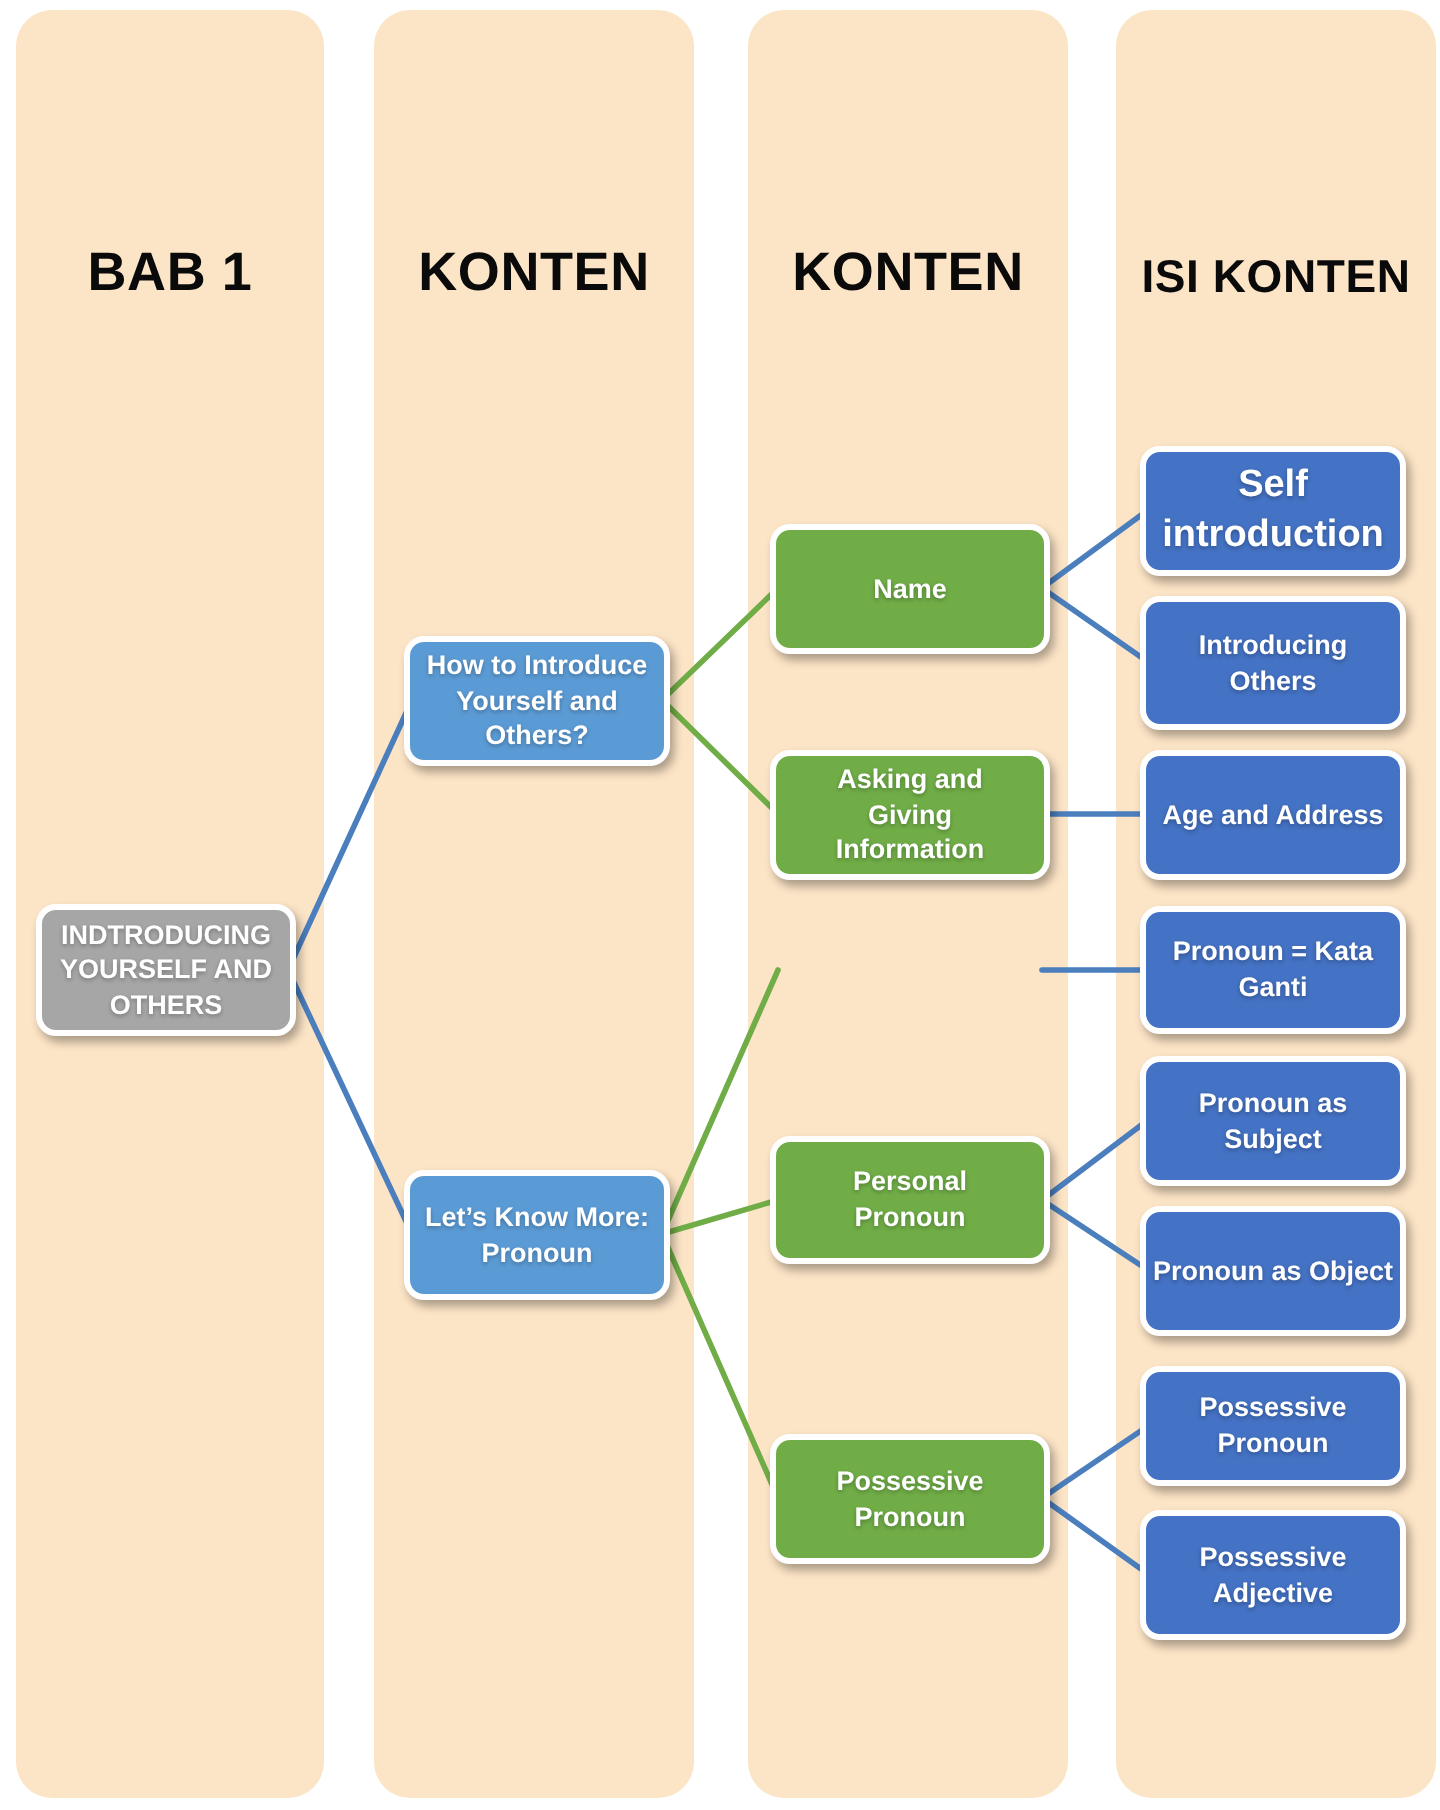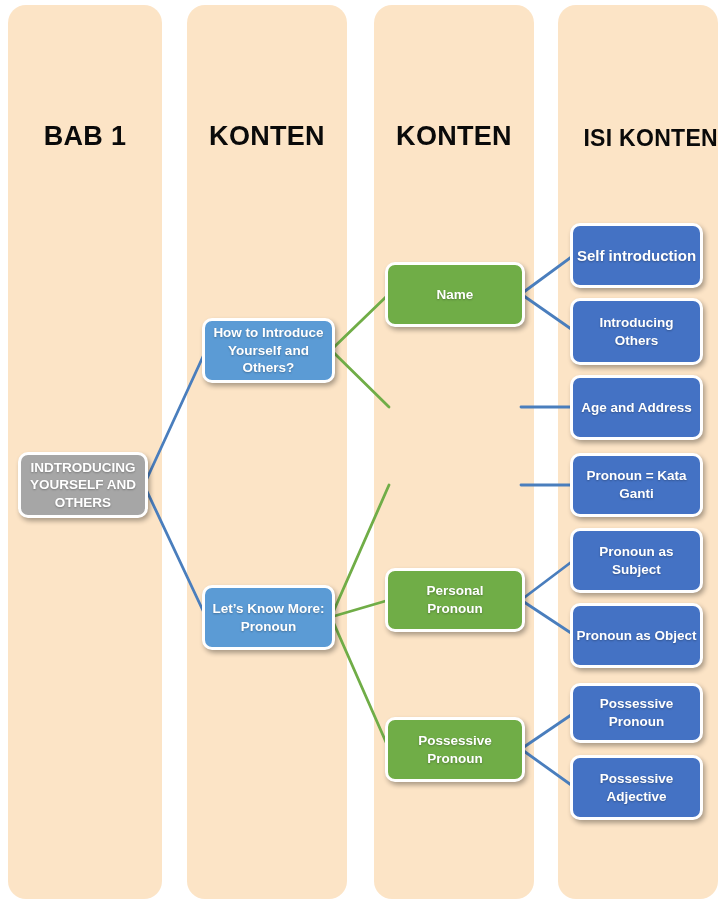--- a/index.html
+++ b/index.html
@@ -7,21 +7,21 @@
   .canvas{position:relative;width:720px;height:905px;overflow:hidden;background:#ffffff;}
 
   .col{position:absolute;top:5px;height:894px;background:var(--column-bg,#FCE4C6);border-radius:18px;}
   .col-1{left:8px;width:154px;}
   .col-2{left:187px;width:160px;}
   .col-3{left:374px;width:160px;}
   .col-4{left:558px;width:160px;}
 
   .col-header{position:absolute;top:116px;left:0;right:0;text-align:center;
     font-weight:700;color:#0a0a0a;font-size:27px;letter-spacing:0.3px;}
-  .col-4 .col-header{font-size:23px;top:120px;text-align:right;}
+  .col-4 .col-header{font-size:23px;top:120px;}
 
   svg.edges{position:absolute;left:0;top:0;width:720px;height:905px;display:block;}
 
   .node{position:absolute;display:flex;align-items:center;justify-content:center;
     text-align:center;color:#ffffff;font-weight:700;font-size:13.5px;line-height:1.3;
     border:3px solid #ffffff;border-radius:10px;box-sizing:border-box;
     box-shadow:2px 3px 5px rgba(0,0,0,0.33);padding:2px 4px;
     text-shadow:0 1px 2px rgba(0,0,0,0.28);}
   .gray{background:var(--bab-box,#A6A6A6);}
   .blue-l{background:var(--modul-box,#5B9BD5);border-radius:10px;}
@@ -29,21 +29,21 @@
   .blue-d{background:var(--isi-box,#4472C4);}
 
   .n-bab{left:18px;top:452px;width:130px;height:66px;}
   .n-m1{left:202px;top:318px;width:133px;height:65px;}
   .n-m2{left:202px;top:585px;width:133px;height:65px;}
   .n-k1{left:385px;top:262px;width:140px;height:65px;}
   .n-k2{left:385px;top:375px;width:140px;height:65px;padding:0 18px;}
   .n-k3{left:385px;top:453px;width:140px;height:64px;padding:0 26px;}
   .n-k4{left:385px;top:568px;width:140px;height:64px;padding:0 26px;}
   .n-k5{left:385px;top:717px;width:140px;height:65px;padding:0 26px;}
-  .n-i1{left:570px;top:223px;width:133px;height:65px;font-size:15px;padding:0 1px;}
+  .n-i1{left:570px;top:223px;width:133px;height:65px;font-size:19px;padding:0 1px;}
   .n-i2{left:570px;top:298px;width:133px;height:67px;padding:0 10px;}
   .n-i3{left:570px;top:375px;width:133px;height:65px;}
   .n-i4{left:570px;top:453px;width:133px;height:64px;padding:0 8px;}
   .n-i5{left:570px;top:528px;width:133px;height:65px;padding:0 10px;}
   .n-i6{left:570px;top:603px;width:133px;height:65px;padding:0 0;}
   .n-i7{left:570px;top:683px;width:133px;height:60px;padding:0 10px;}
   .n-i8{left:570px;top:755px;width:133px;height:65px;padding:0 10px;}
 </style>
 </head>
 <body>
@@ -80,20 +80,21 @@
       <line x1="521" y1="749" x2="574" y2="713" stroke="#4A7EBD" stroke-width="2.8" stroke-linecap="round"></line>
       <line x1="521" y1="749" x2="574" y2="787" stroke="#4A7EBD" stroke-width="2.8" stroke-linecap="round"></line>
     </svg>
 
   <div class="node gray n-bab">INDTRODUCING YOURSELF AND OTHERS</div>
 
   <div class="node blue-l n-m1">How to Introduce Yourself and Others?</div>
   <div class="node blue-l n-m2">Let’s Know More: Pronoun</div>
 
   <div class="node green n-k1">Name</div>
+  <div class="node green n-k2">Asking and Giving Information</div>
   <div class="node green n-k4">Personal Pronoun</div>
   <div class="node green n-k5">Possessive Pronoun</div>
 
   <div class="node blue-d n-i1">Self introduction</div>
   <div class="node blue-d n-i2">Introducing Others</div>
   <div class="node blue-d n-i3">Age and Address</div>
   <div class="node blue-d n-i4">Pronoun = Kata Ganti</div>
   <div class="node blue-d n-i5">Pronoun as Subject</div>
   <div class="node blue-d n-i6">Pronoun as Object</div>
   <div class="node blue-d n-i7">Possessive Pronoun</div>

